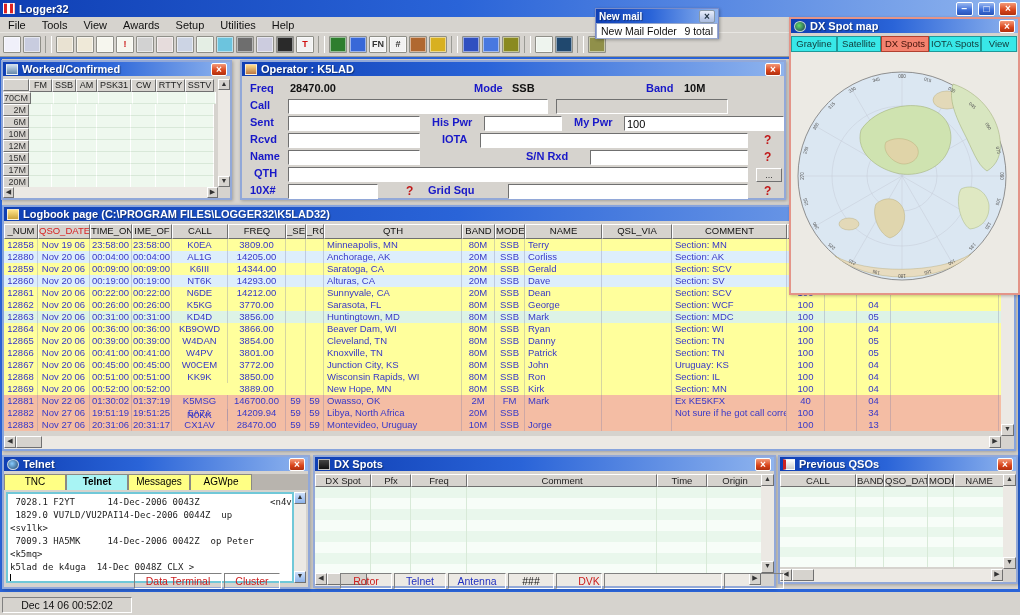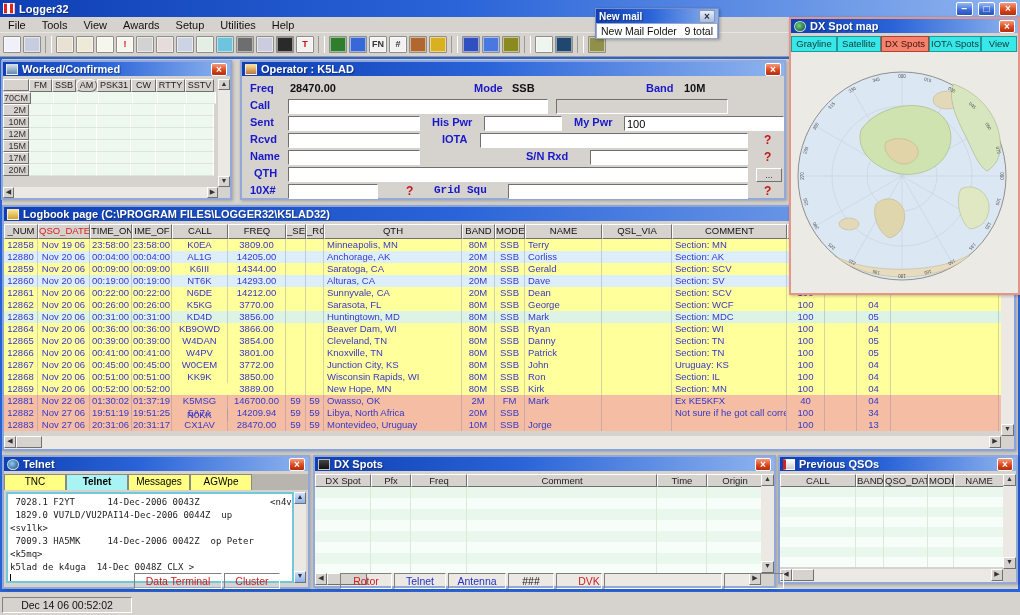--- a/index.html
+++ b/index.html
@@ -157,38 +157,48 @@
     <div class="tbar">
       <span class="wicon" style="background:linear-gradient(#cde,#68a);"></span>
       <span class="ttl">Worked/Confirmed</span>
       <span class="xbtn">×</span>
     </div>
     <div class="grid" id="wk-grid">
         <div class="wk-row">
           <div class="wk-b" style="flex: 0 0 26px;"></div>
           <div class="hcell" style="flex: 0 0 23px; height: 13px; font-size: 9px;">FM</div>
           <div class="hcell" style="flex: 0 0 24px; height: 13px; font-size: 9px;">SSB</div>
-          <div class="hcell" style="flex: 0 0 21px; height: 13px; font-size: 9px; border-radius: 6px;">AM</div>
+          <div class="hcell" style="flex: 0 0 21px; height: 13px; font-size: 9px;">AM</div>
           <div class="hcell" style="flex: 0 0 34px; height: 13px; font-size: 9px;">PSK31</div>
           <div class="hcell" style="flex: 0 0 25px; height: 13px; font-size: 9px;">CW</div>
           <div class="hcell" style="flex: 0 0 29px; height: 13px; font-size: 9px;">RTTY</div>
           <div class="hcell" style="flex: 0 0 29px; height: 13px; font-size: 9px;">SSTV</div>
         </div>
         <div class="wk-row">
           <div class="wk-b">70CM</div>
           <div class="wk-c" style="flex: 0 0 23px;"></div>
           <div class="wk-c" style="flex: 0 0 24px;"></div>
           <div class="wk-c" style="flex: 0 0 21px;"></div>
           <div class="wk-c" style="flex: 0 0 34px;"></div>
           <div class="wk-c" style="flex: 0 0 25px;"></div>
           <div class="wk-c" style="flex: 0 0 29px;"></div>
           <div class="wk-c" style="flex: 0 0 29px;"></div>
         </div>
         <div class="wk-row">
           <div class="wk-b">2M</div>
+          <div class="wk-c" style="flex: 0 0 23px;"></div>
+          <div class="wk-c" style="flex: 0 0 24px;"></div>
+          <div class="wk-c" style="flex: 0 0 21px;"></div>
+          <div class="wk-c" style="flex: 0 0 34px;"></div>
+          <div class="wk-c" style="flex: 0 0 25px;"></div>
+          <div class="wk-c" style="flex: 0 0 29px;"></div>
+          <div class="wk-c" style="flex: 0 0 29px;"></div>
+        </div>
+        <div class="wk-row">
+          <div class="wk-b">6M</div>
           <div class="wk-c" style="flex: 0 0 23px;"></div>
           <div class="wk-c" style="flex: 0 0 24px;"></div>
           <div class="wk-c" style="flex: 0 0 21px;"></div>
           <div class="wk-c" style="flex: 0 0 34px;"></div>
           <div class="wk-c" style="flex: 0 0 25px;"></div>
           <div class="wk-c" style="flex: 0 0 29px;"></div>
           <div class="wk-c" style="flex: 0 0 29px;"></div>
         </div>
         <div class="wk-row">
           <div class="wk-b">10M</div>
@@ -295,21 +305,21 @@
       </div>
       <div class="op-row">
         <span class="op-lab" style="left:8px;">QTH</span>
         <input class="op-in" style="left: 42px; width: 460px;">
         <span class="op-more" style="left:510px;top:1px;">...</span>
       </div>
       <div class="op-row">
         <span class="op-lab" style="left:4px;">10X#</span>
         <input class="op-in" style="left: 42px; width: 90px;">
         <span class="op-q" style="left:160px;">?</span>
-        <span class="op-lab" style="left:188px;font-family:Liberation Mono, monospace;">Grid Squ</span>
+        <span class="op-lab" style="left:182px;">Grid Squ</span>
         <input class="op-in" style="left: 262px; width: 240px;">
         <span class="op-q" style="left:518px;">?</span>
       </div>
     </div>
   </div>
 
   <div class="win" id="logbook" style="left:2px;top:205px;width:1014px;height:246px;">
     <div class="tbar">
       <span class="wicon" style="background:linear-gradient(#ffe488,#caa23a);"></span>
       <span class="ttl">Logbook page (C:\PROGRAM FILES\LOGGER32\K5LAD32)</span>

